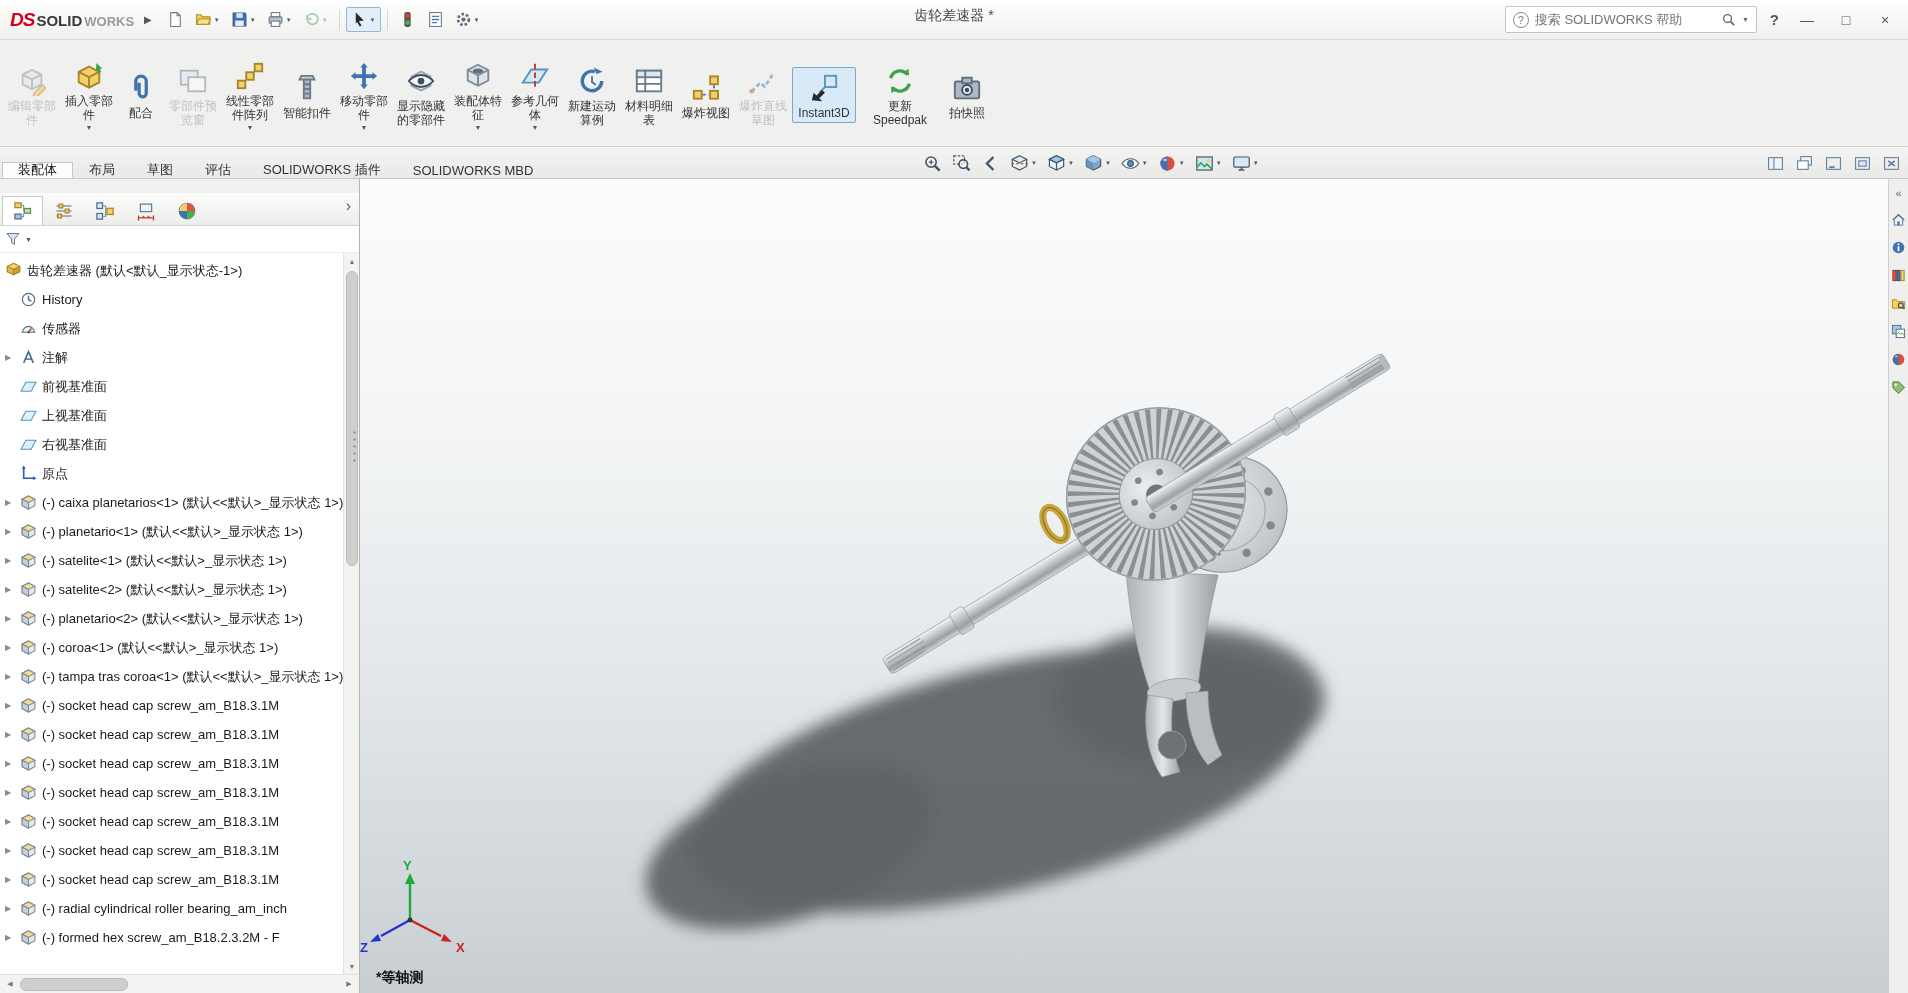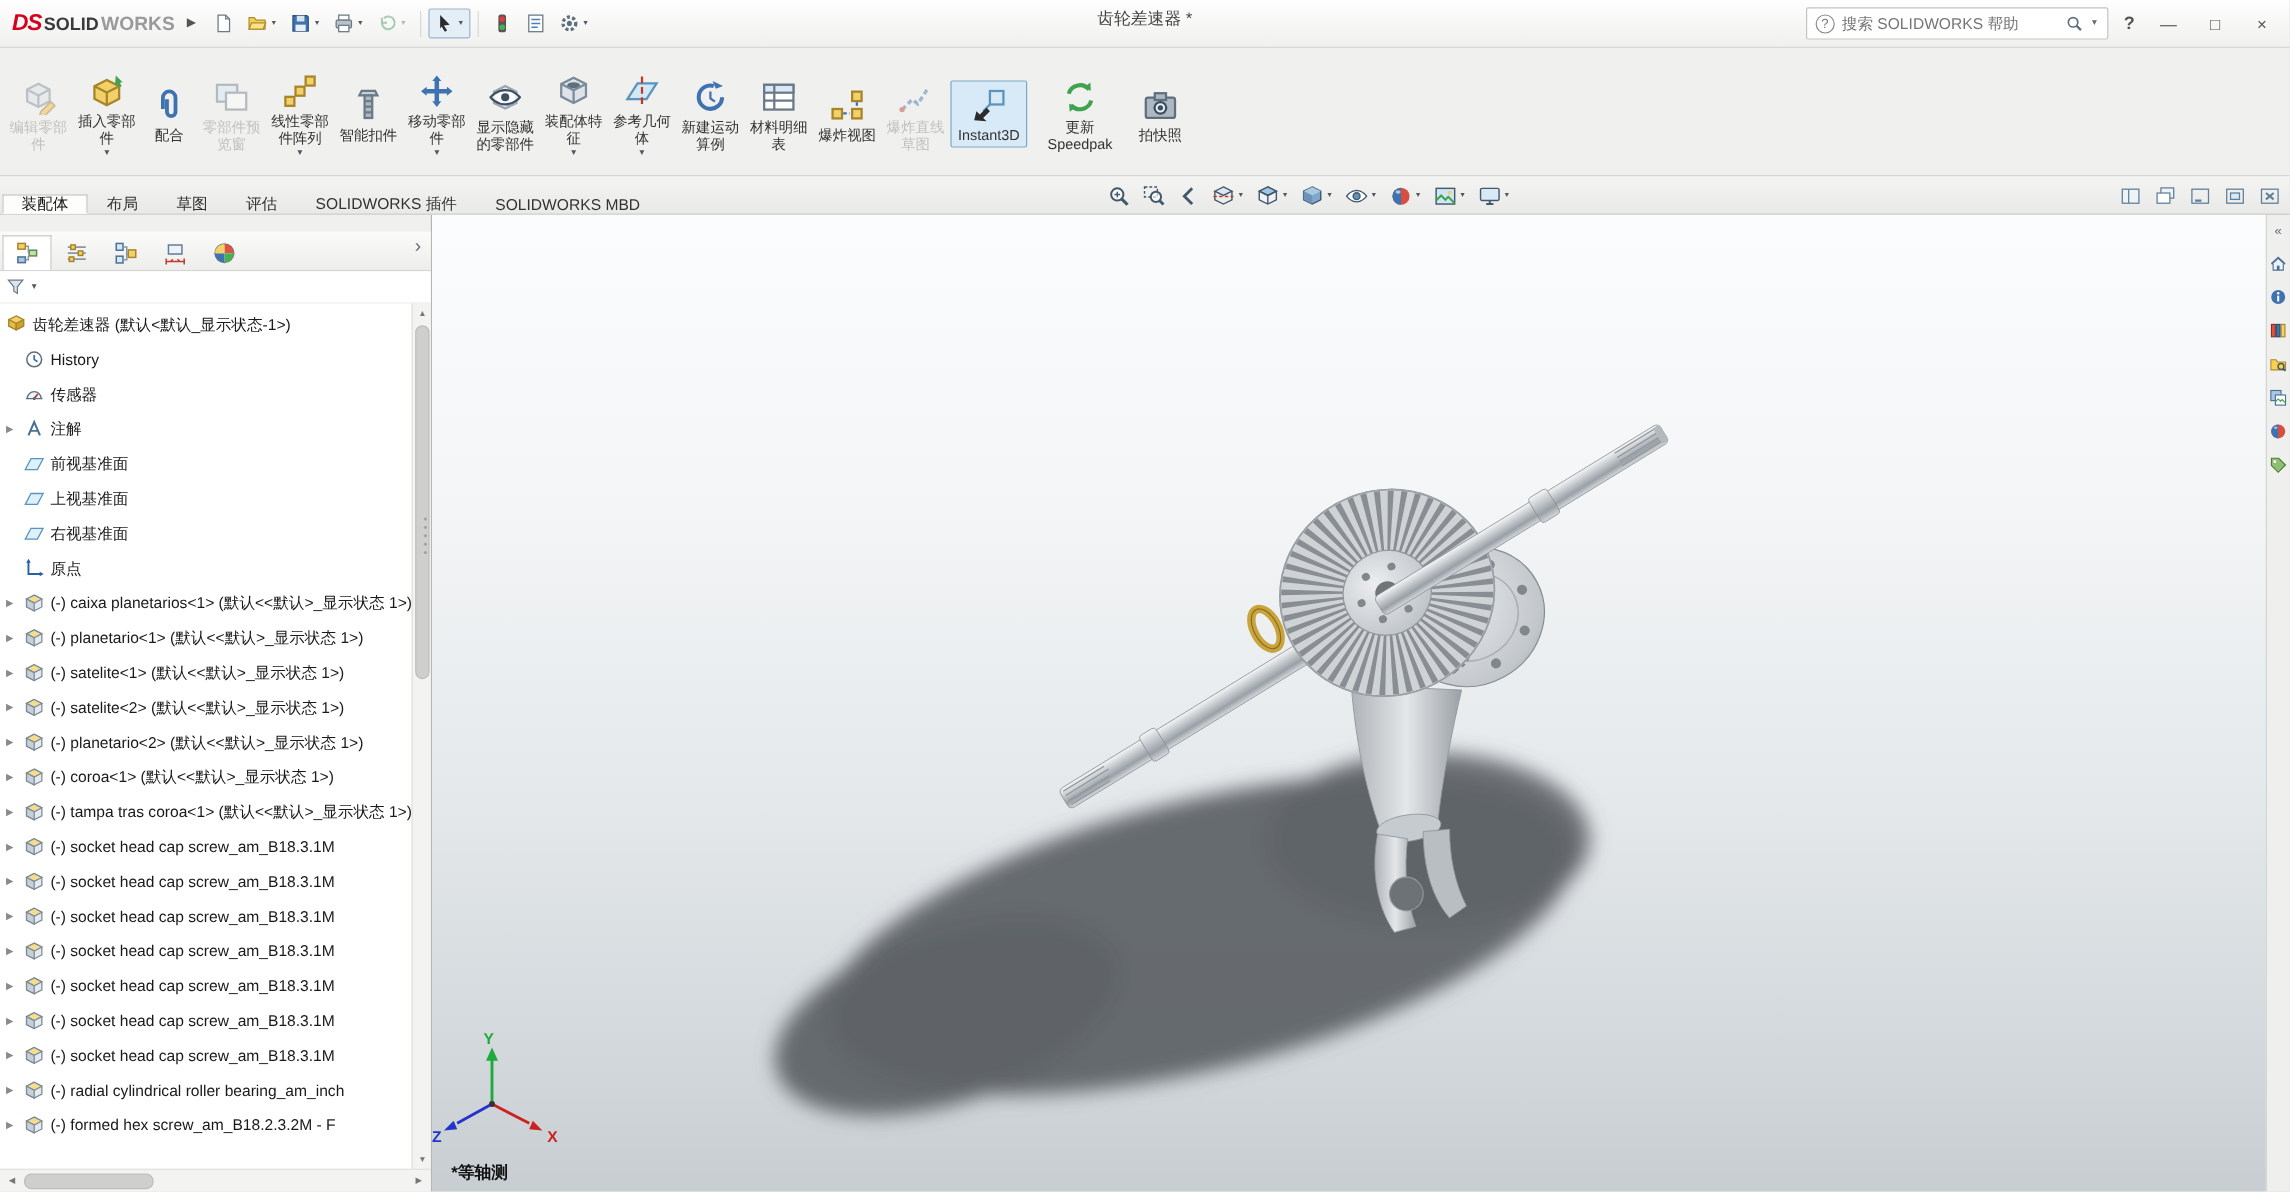--- a/index.html
+++ b/index.html
@@ -7,21 +7,21 @@
     font-family:"Liberation Sans","DejaVu Sans",sans-serif;font-size:13px;color:#222;}
   svg{display:block;}
   .caret{line-height:1;}
 
   
   .titlebar{height:40px;background:linear-gradient(#fefefe,#f0f0ee);border-bottom:1px solid #d8d8d6;
     display:flex;align-items:center;position:relative;z-index:5;}
   .logo{display:flex;align-items:baseline;gap:2px;padding:0 4px 0 10px;}
   .logo-ds{font-style:italic;font-weight:bold;font-size:19px;color:var(--brand-red);letter-spacing:-1px;}
   .logo-solid{font-weight:bold;font-size:15px;color:#3a3a3a;}
-  .logo-works{font-weight:bold;font-size:16px;color:#9a9a9a;}
+  .logo-works{font-weight:bold;font-size:13px;color:#9a9a9a;}
   .menu-flyout{color:#555;font-size:10px;padding:0 10px 0 6px;}
   .qat{display:flex;align-items:center;gap:1px;}
   .qat-btn{display:flex;align-items:center;gap:2px;padding:3px 4px;border:1px solid transparent;border-radius:2px;}
   .qat-btn.active{border-color:#9ab6cc;background:#e3eef7;}
   .qat-btn.disabled{opacity:.4;}
   .qat-btn .caret{font-size:6px;color:#556;}
   .qat-icon{width:17px;height:17px;}
   .t-divider{width:1px;height:22px;background:#d8d8d6;margin:0 5px;padding:0;border:none;}
   .doc-title{position:absolute;left:50%;top:0;height:31px;display:flex;align-items:center;
     transform:translateX(-50%);font-size:14px;color:#444;}

